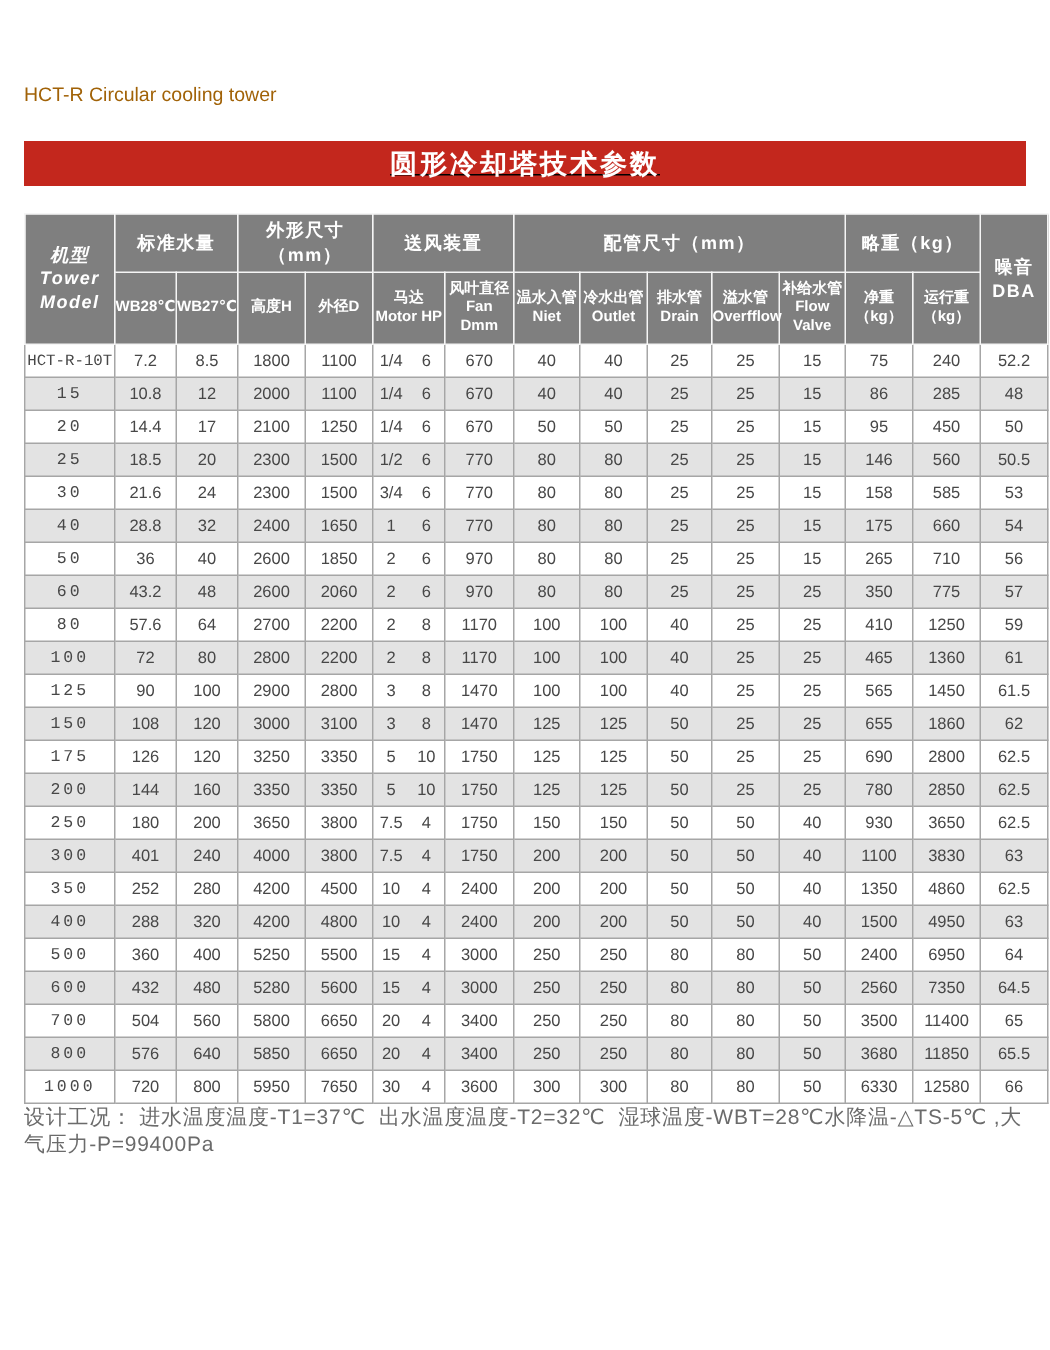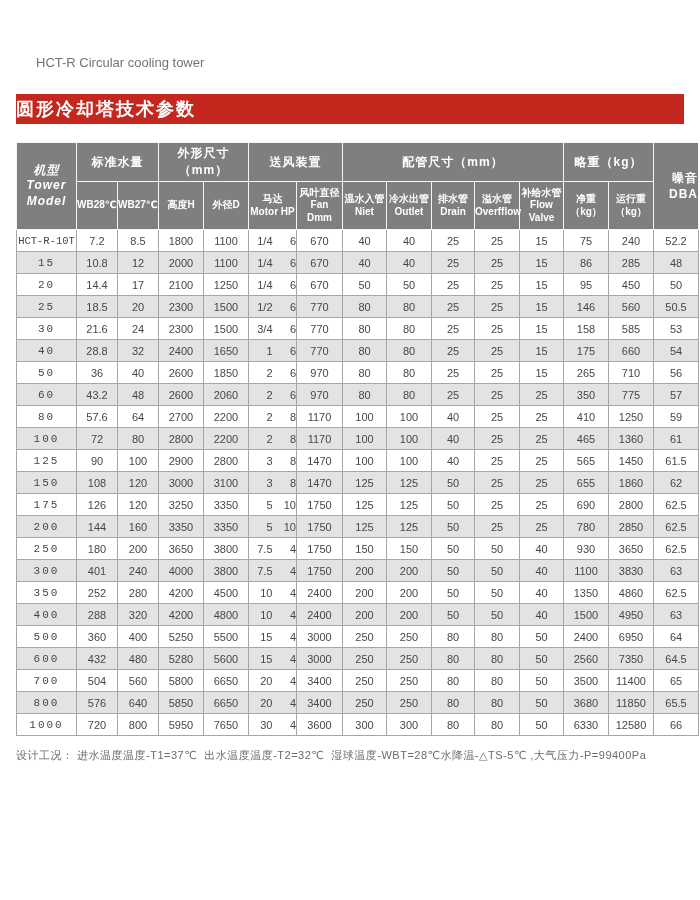--- a/index.html
+++ b/index.html
@@ -7,41 +7,41 @@
     --header-gray:#7f7f7f;
     --stripe-gray:#e3e3e3;
     --border-gray:#a6a6a6;
     --text-dark:#474747;
   }
   *{box-sizing:border-box;margin:0;padding:0;}
   html,body{width:700px;height:900px;overflow:hidden;background:#ffffff;
     font-family:"Liberation Sans","DejaVu Sans",sans-serif;}
   .page{width:700px;height:900px;padding:50px 16px 0 16px;background:#fff;}
   .title{font-size:30px;font-weight:bold;color:#161616;line-height:1.2;letter-spacing:0.5px;}
-  .subtitle{font-size:13px;color:#737373;margin-top:5px;margin-left:20px;}
+  .subtitle{font-size:13px;color:#a16207;margin-top:5px;}
   .banner{margin-top:24px;height:30px;background:var(--banner-red);
-    display:flex;align-items:center;}
+    display:flex;align-items:center;justify-content:center;text-decoration:underline;}
   .banner span{color:#ffffff;font-weight:bold;font-size:18px;letter-spacing:2px;}
   table{margin-top:18px;width:668px;border-collapse:collapse;table-layout:fixed;
     border:1px solid #9b9b9b;}
   thead th{background:var(--header-gray);color:#ffffff;font-weight:bold;
     border:1px solid #f5f5f5;vertical-align:middle;text-align:center;
     white-space:pre-line;padding:2px 0;}
   thead tr.group-row th{font-size:12px;height:27px;letter-spacing:1px;}
   thead tr.sub-row th{font-size:10px;height:48px;line-height:1.25;letter-spacing:0;}
   th.model-h{font-size:11px;line-height:1.3;letter-spacing:0;font-style:italic;}
-  th.noise-h{font-size:11px;line-height:1.35;letter-spacing:0;text-align:right;}
+  th.noise-h{font-size:11px;line-height:1.35;letter-spacing:0;}
   tbody td{border:1px solid var(--border-gray);height:22px;text-align:center;
     vertical-align:middle;font-size:11px;color:var(--text-dark);background:#ffffff;}
   tbody tr:nth-child(even) td{background:var(--stripe-gray);}
   tbody td.model{letter-spacing:2px;font-family:Liberation Mono, monospace;}
   tbody td.model.long{letter-spacing:0;font-size:10.5px;}
   tbody td.motor{padding:0;}
-  tbody td.motor .half{display:inline-block;width:50%;text-align:right;}
-  .footnote{margin-top:12px;font-size:11px;color:#6b6b6b;letter-spacing:0.5px;
+  tbody td.motor .half{display:inline-block;width:50%;text-align:center;}
+  .footnote{font-size:14px;color:#6b6b6b;letter-spacing:0.5px;
     white-space:pre-wrap;}
 </style>
 </head>
 <body>
 
 <div class="page">
   <div class="subtitle">HCT-R Circular cooling tower</div>
 
   <div class="banner">
     <span>圆形冷却塔技术参数</span>

